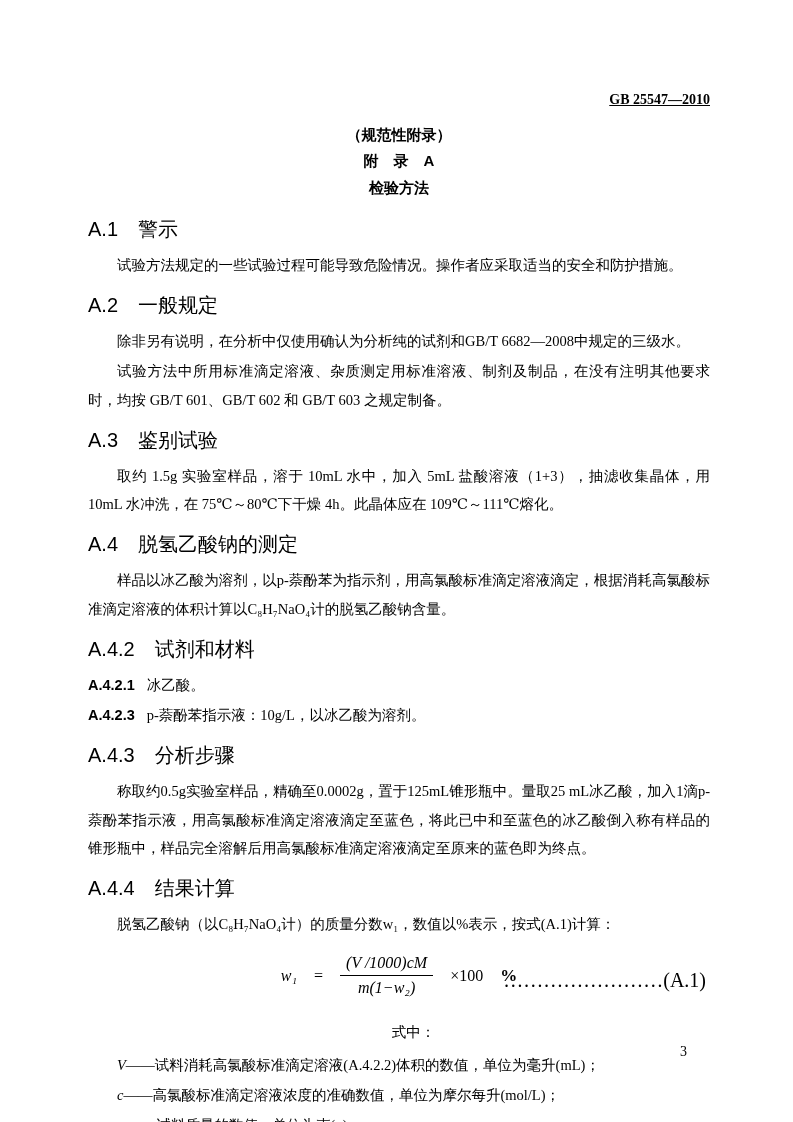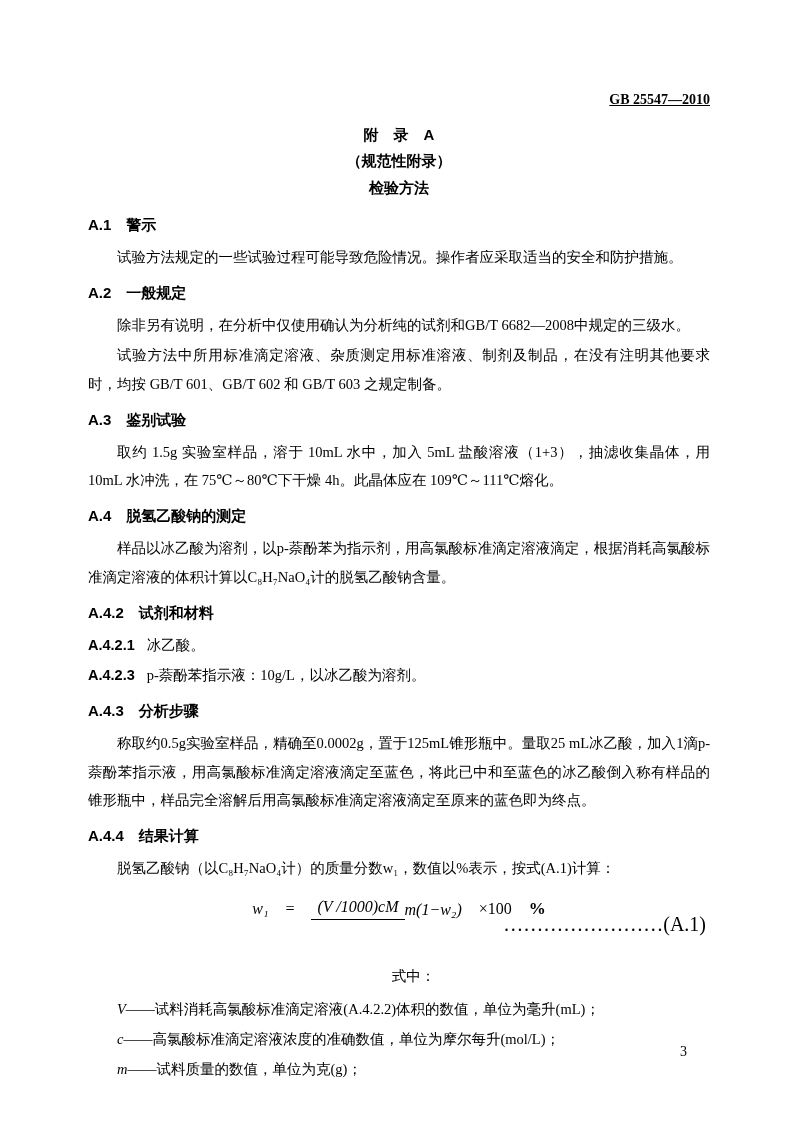--- a/index.html
+++ b/index.html
@@ -29,22 +29,22 @@
     text-decoration: underline;
   }
   .title-block { text-align: center; margin-bottom: 12px; }
   .title-line {
     font-weight: bold;
     font-size: 15px;
     line-height: 1.75;
     font-family: "Liberation Sans", "DejaVu Sans", sans-serif;
   }
   .heading {
-    font-weight: bold;
-    font-size: 15px;
+    font-weight: normal;
+    font-size: 20px;
     font-family: "Liberation Sans", "DejaVu Sans", sans-serif;
     margin: 10px 0 6px 0;
     line-height: 1.6;
   }
   .para {
     text-indent: 2em;
     line-height: 1.95;
     margin: 2px 0;
     text-align: justify;
   }
@@ -62,21 +62,21 @@
     min-height: 52px;
   }
   .formula {
     display: inline-flex;
     align-items: center;
     gap: 17px;
     font-size: 16px;
   }
   .fraction {
     display: inline-flex;
-    flex-direction: row;
+    flex-direction: column;
     text-align: center;
     vertical-align: middle;
   }
   .numerator { border-bottom: 1.4px solid #000; padding: 0 6px 3px 6px; }
   .denominator { padding-top: 3px; }
   .f-percent { font-weight: bold; font-size: 17px; }
   .f-ref {
     position: absolute;
     right: 4px;
     top: 50%;
@@ -99,22 +99,22 @@
 </style>
 </head>
 <body>
 
 <div class="page">
   <div class="content">
 
     <div class="doc-number">GB 25547—2010</div>
 
     <div class="title-block">
+      <div class="title-line">（规范性附录）</div>
       <div class="title-line">附　录　A</div>
-      <div class="title-line">（规范性附录）</div>
       <div class="title-line">检验方法</div>
     </div>
 
     <div class="heading">A.1　警示</div>
     <div class="para">试验方法规定的一些试验过程可能导致危险情况。操作者应采取适当的安全和防护措施。</div>
 
     <div class="heading">A.2　一般规定</div>
     <div class="para">除非另有说明，在分析中仅使用确认为分析纯的试剂和GB/T 6682—2008中规定的三级水。</div>
     <div class="para">试验方法中所用标准滴定溶液、杂质测定用标准溶液、制剂及制品，在没有注明其他要求时，均按 GB/T 601、GB/T 602 和 GB/T 603 之规定制备。</div>
 

